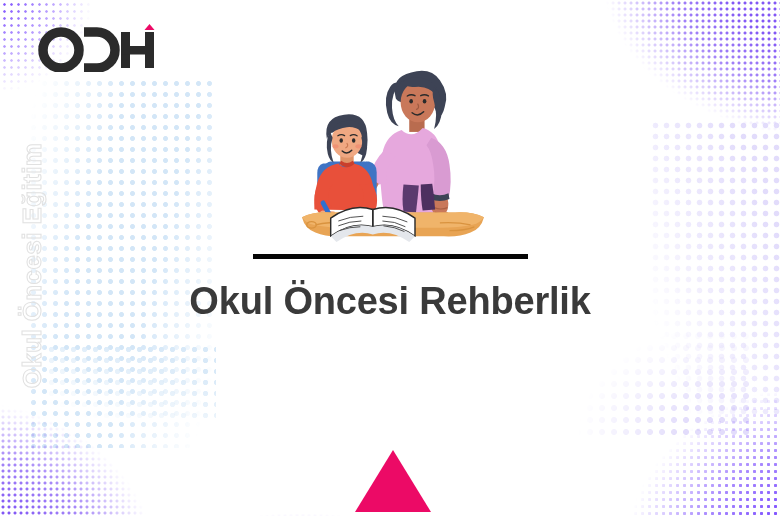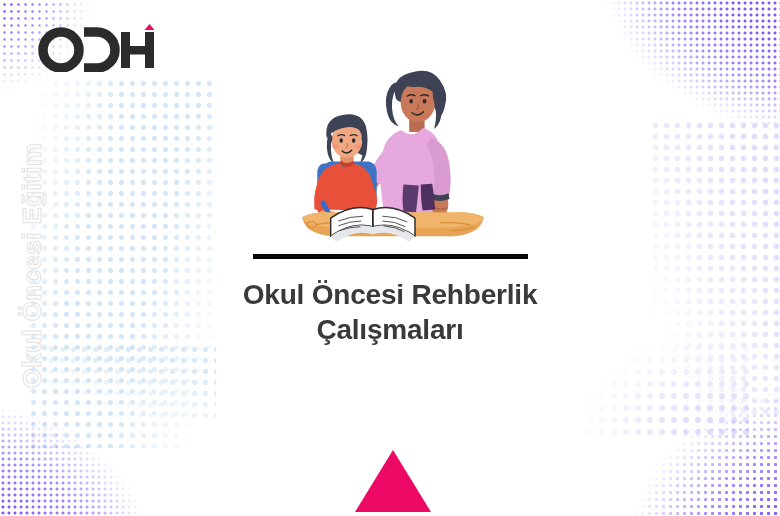--- a/index.html
+++ b/index.html
@@ -157,21 +157,21 @@
   }
 
   
   .title-block {
     position:absolute;
     left:90px; top:278px;
     width:600px;
     text-align:center;
   }
   .title-line {
-    font-size:28px;
+    font-size:38px;
     font-weight:700;
     color:#3a3a3a;
     line-height:1.24;
     letter-spacing:-0.2px;
   }
 
   
   .tri {
     position:absolute;
     left:355px; top:450px;
@@ -324,18 +324,17 @@
       <path d="M91 171 q12 1 22 6" stroke="#4a4a4a" stroke-width="1" fill="none"></path>
 
       <path d="M80 154 v18" stroke="#2b2b2b" stroke-width="1.3"></path>
     </svg>
   </div>
 
   <div class="divider"></div>
 
   <div class="title-block">
     <div class="title-line">Okul Öncesi Rehberlik</div>
-    <div class="title-line">Çalışmaları</div>
   </div>
 
   <div class="tri"></div>
 
 </div>
 
 </body></html>

